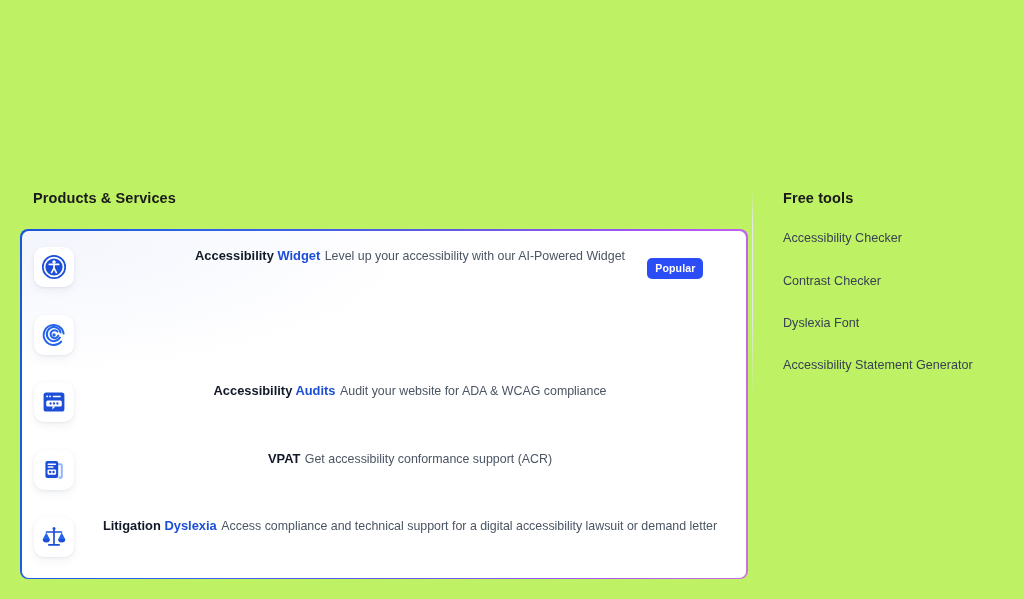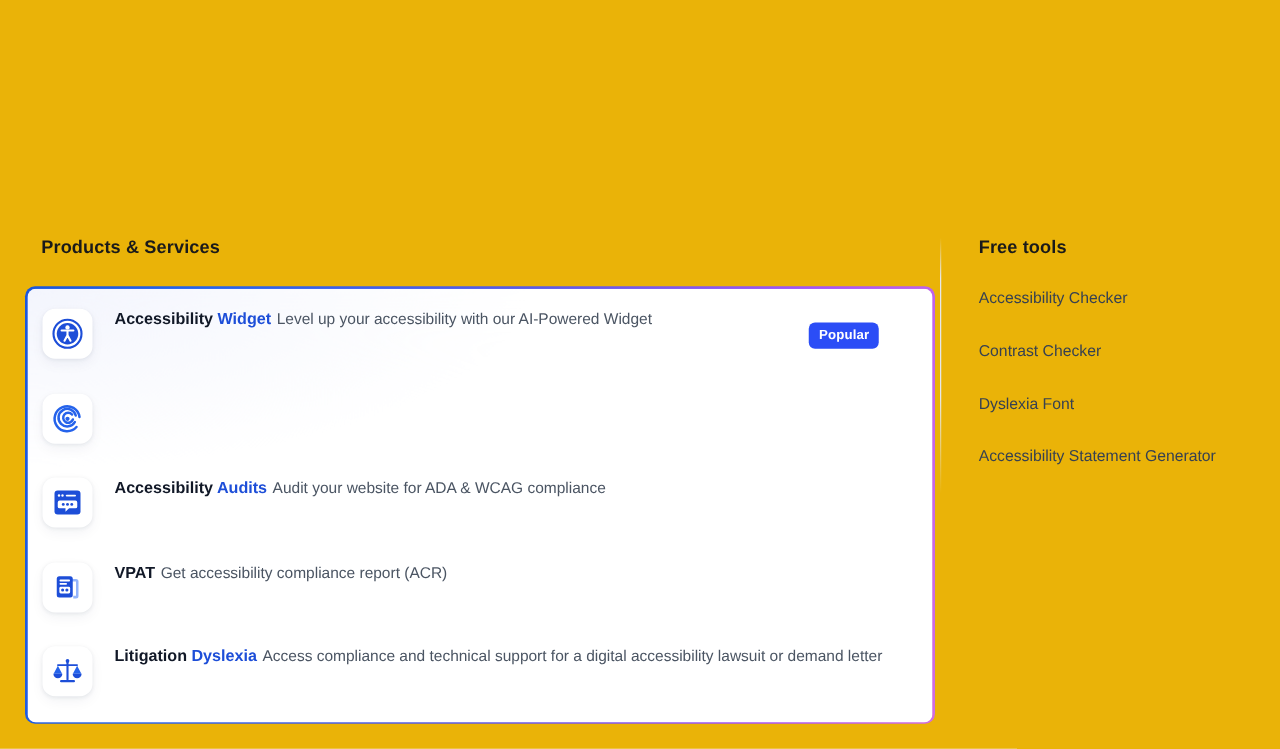--- a/index.html
+++ b/index.html
@@ -15,21 +15,21 @@
     font-family: "Liberation Sans", sans-serif;
     -webkit-font-smoothing: antialiased;
   }
 
   #megamenu {
     position: absolute;
     left: 0;
     top: 0;
     width: 1024px;
     height: 599px;
-    background: #eab308;
+    background: #bef264;
   }
 
   
   .products-col {
     position: absolute;
     left: 20px;
     top: 190px;
     width: 732px;
   }
 
@@ -55,20 +55,21 @@
   .products-card-inner {
     position: relative;
     width: 100%;
     height: 100%;
     border-radius: 6.6px;
     background:
       radial-gradient(120% 90% at 0% 0%, #f3f5fd 0%, rgba(255,255,255,0) 46%),
       linear-gradient(180deg, #ffffff 0%, #ffffff 100%);
     box-sizing: border-box;
     overflow: hidden;
+    text-align: center;
   }
 
   .product-list {
     position: absolute;
     left: 0;
     top: 0;
     width: 100%;
     padding: 14px 0 0 0;
     margin: 0;
     list-style: none;
@@ -250,21 +251,21 @@
                   <rect x="4.4" y="4.0" width="12.8" height="17.0" rx="2" fill="#1d4ed8"></rect>
                   <rect x="6.6" y="6.6" width="8.4" height="1.5" rx="0.7" fill="#ffffff"></rect>
                   <rect x="6.6" y="9.3" width="6.0" height="1.4" rx="0.7" fill="#ffffff"></rect>
                   <rect x="6.5" y="12.4" width="8.6" height="5.3" rx="1.1" fill="#ffffff"></rect>
                   <circle cx="9.1" cy="15.0" r="1.25" fill="#1d4ed8"></circle>
                   <circle cx="12.5" cy="15.0" r="1.25" fill="#1d4ed8"></circle>
                 </svg>
               </span>
               <span class="row-text">
                 <span class="row-title"><span>VPAT</span><span class="accent"></span></span>
-                <span class="row-desc">Get accessibility compliance report (ACR)</span>
+                <span class="row-desc">Get accessibility conformance support (ACR)</span>
               </span>
             </a>
           </li>
 
           <li>
             <a class="product-row" href="#">
               <span class="icon-tile">
                 <svg width="26" height="26" viewBox="0 0 26 26" aria-hidden="true">
                   <rect x="12.15" y="5.0" width="1.7" height="15.4" rx="0.8" fill="#1d4ed8"></rect>
                   <circle cx="13" cy="4.6" r="1.5" fill="#1d4ed8"></circle>

